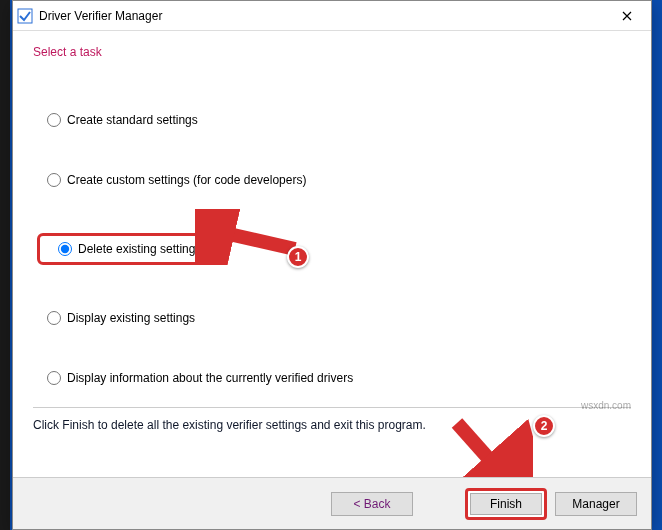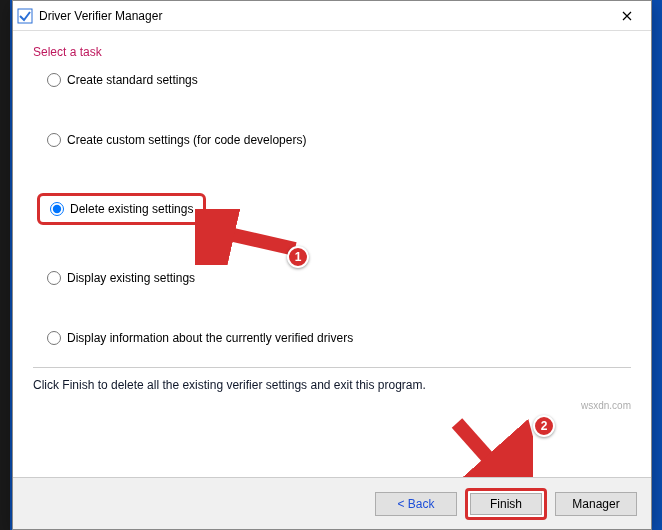--- a/index.html
+++ b/index.html
@@ -72,38 +72,39 @@
     .task-label {
       font-size: 12px;
       color: #be185d;
       margin-bottom: 14px;
     }
     .options {
       display: flex;
       flex-direction: column;
       gap: 46px;
       padding-left: 14px;
+      margin-top: 40px;
     }
     .radio-option {
       display: flex;
       align-items: center;
       gap: 6px;
       font-size: 12px;
       color: #000;
       cursor: pointer;
     }
     .radio-option input[type="radio"] {
       width: 14px;
       height: 14px;
       cursor: pointer;
     }
     .highlight-box {
       border: 3px solid #d62e2e;
       border-radius: 6px;
-      padding: 6px 10px;
+      padding: 6px 18px;
       margin-left: -10px;
       display: inline-flex;
       width: fit-content;
     }
     .separator {
       height: 1px;
       background: #ccc;
       margin: 22px 0 10px 0;
     }
     .instruction {
@@ -127,29 +128,30 @@
       height: 24px;
       font-size: 12px;
       border: 1px solid #adadad;
       background: #e1e1e1;
       cursor: pointer;
       display: flex;
       align-items: center;
       justify-content: center;
     }
     .btn.disabled {
-      color: #1d4ed8;
+      color: #701a75;
       cursor: default;
     }
     .btn.highlighted {
       border: 3px solid #d62e2e;
       border-radius: 4px;
       padding: 2px;
       height: 32px;
       background: #fff;
+      margin-left: 44px;
     }
     .btn.highlighted .inner {
       width: 100%;
       height: 100%;
       border: 1px solid #adadad;
       background: #e1e1e1;
       display: flex;
       align-items: center;
       justify-content: center;
     }

